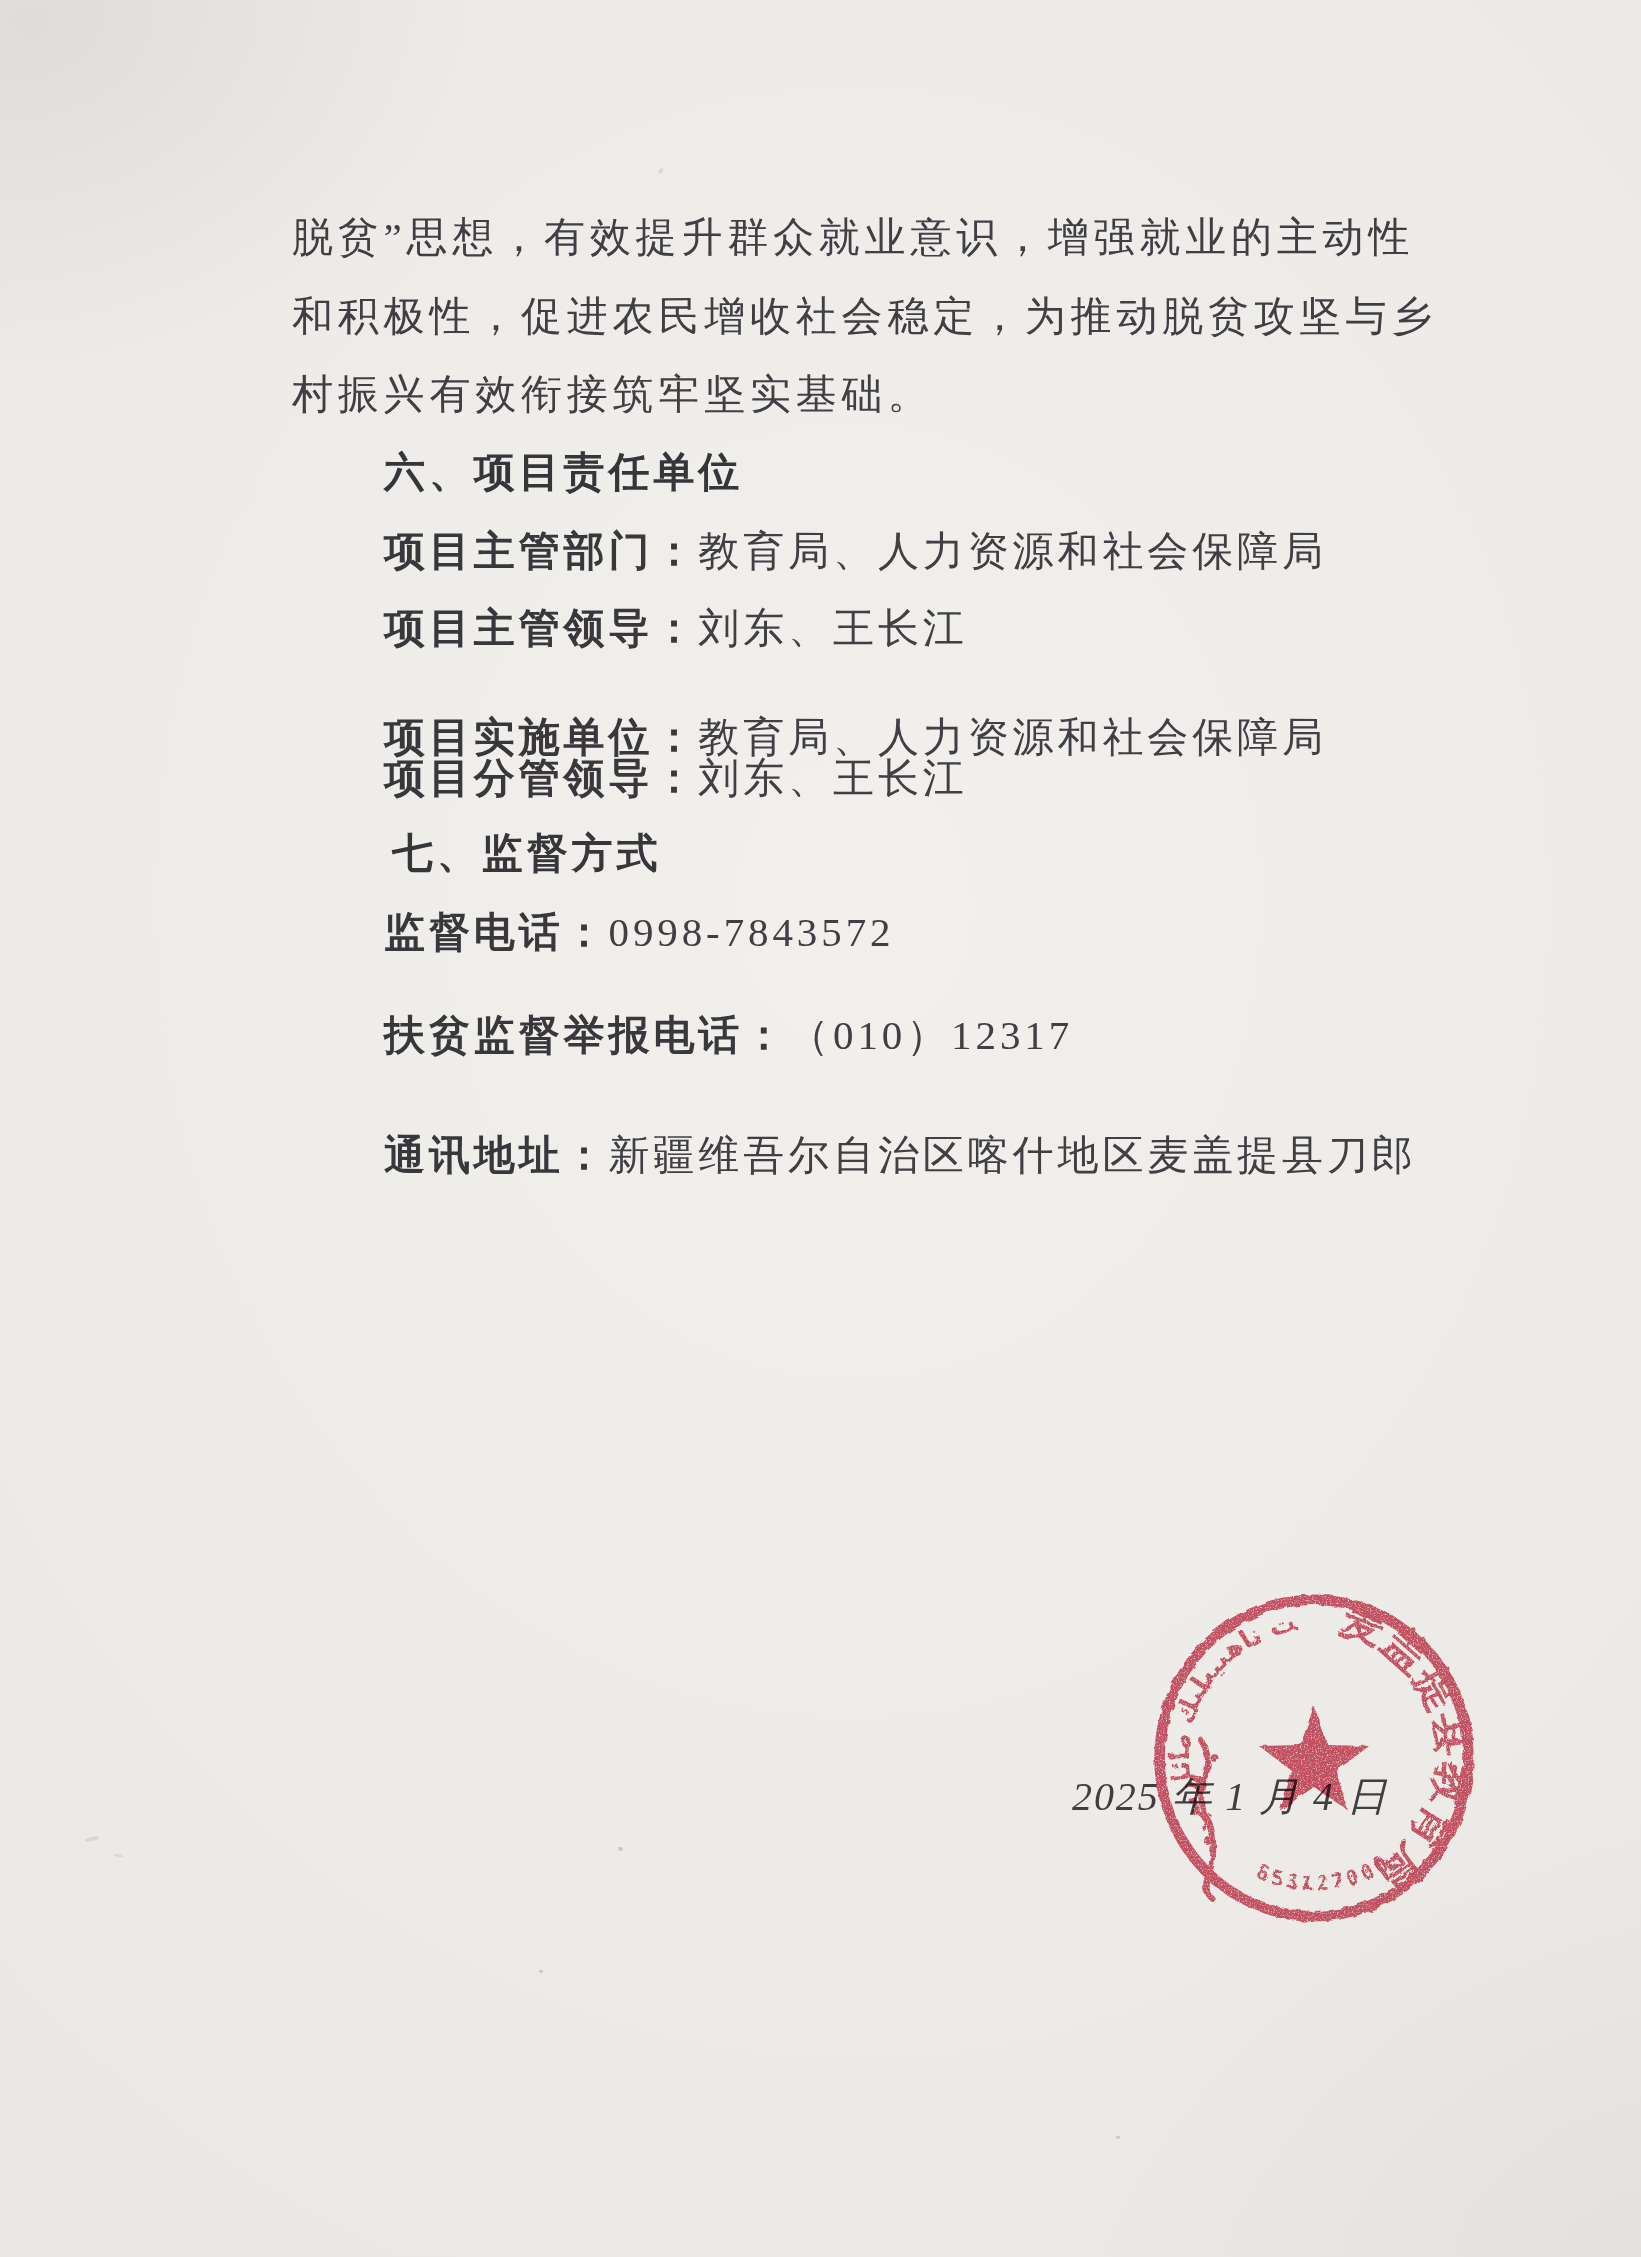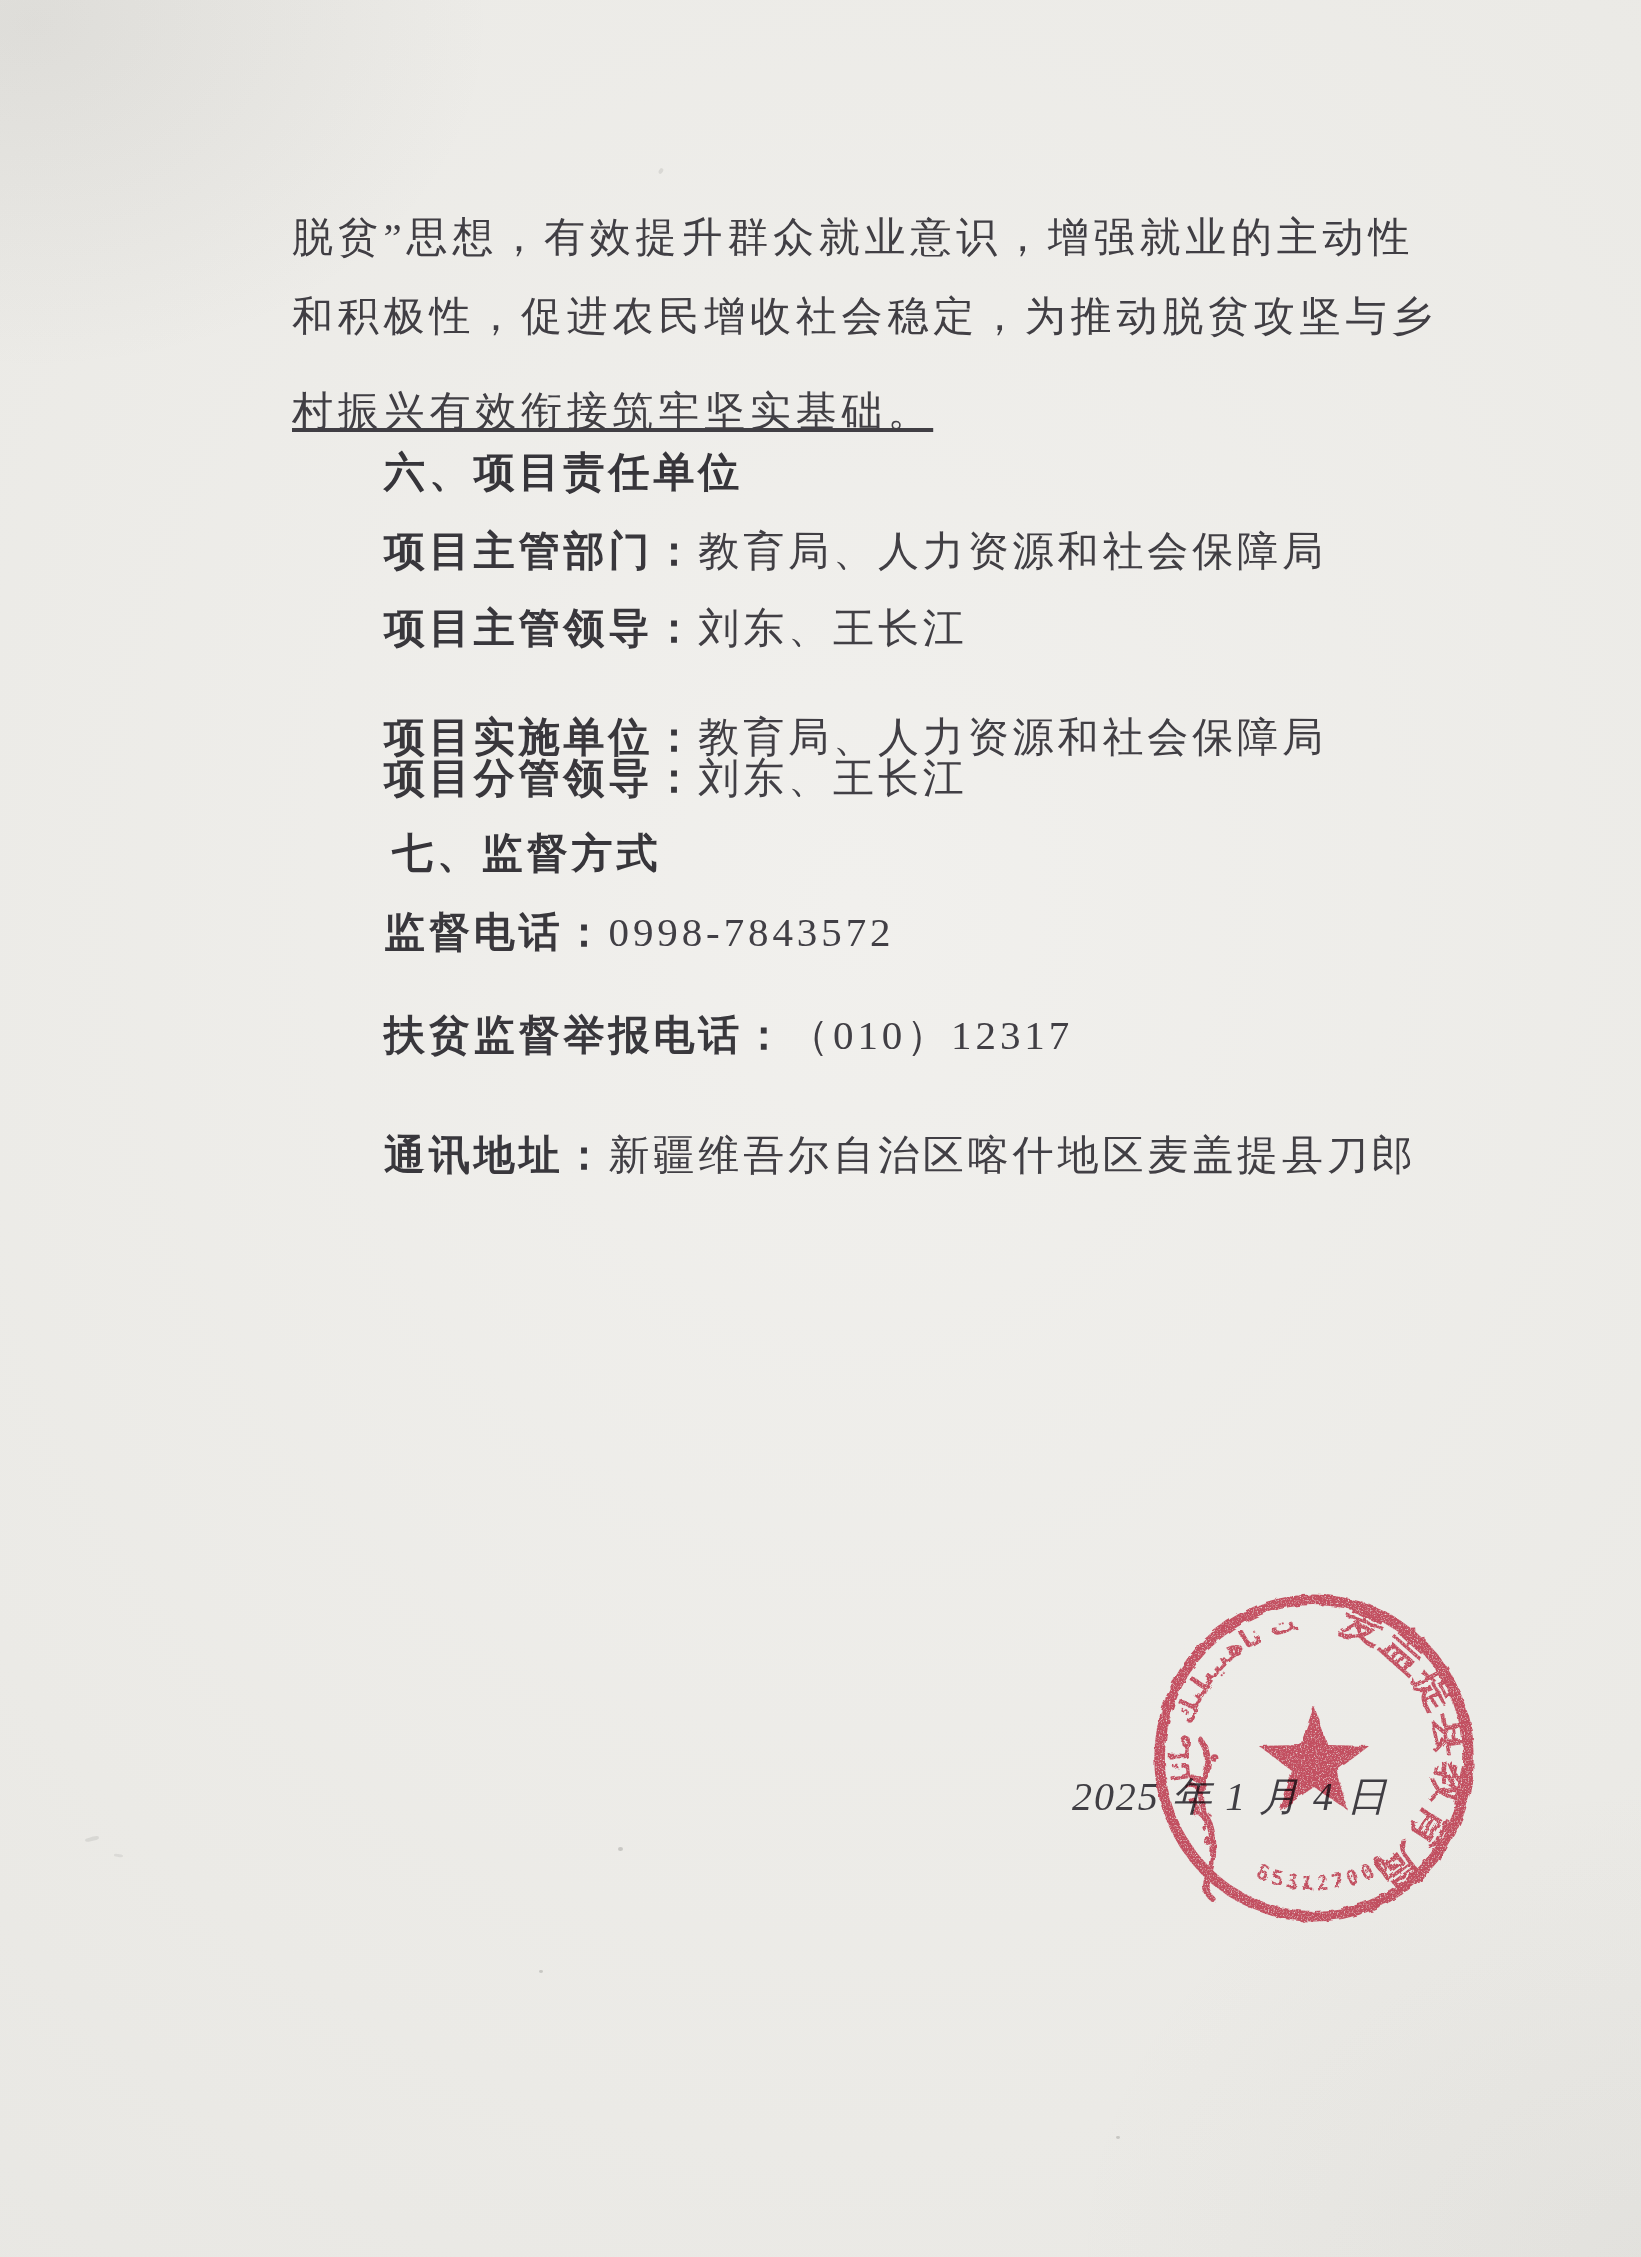--- a/index.html
+++ b/index.html
@@ -35,21 +35,21 @@
   }
   .speck{position:absolute;background:#6b6a68;border-radius:50%;opacity:.28;}
 </style>
 </head>
 <body>
 
 <div class="page">
 
   <div class="tline" style="left:292px;top:214px;">脱贫”思想，有效提升群众就业意识，增强就业的主动性</div>
   <div class="tline" style="left:292px;top:293px;">和积极性，促进农民增收社会稳定，为推动脱贫攻坚与乡</div>
-  <div class="tline" style="left:292px;top:388px;text-decoration:underline;">村振兴有效衔接筑牢坚实基础。</div>
+  <div class="tline" style="left:292px;top:371px;">村振兴有效衔接筑牢坚实基础。</div>
 
   <div class="tline heading" style="left:384px;top:449px;">六、项目责任单位</div>
 
   <div class="tline" style="left:384px;top:605px;letter-spacing:3.9px;">
     <span class="lbl">项目主管领导：</span><span class="val">刘东、王长江</span>
   </div>
   <div class="tline" style="left:384px;top:528px;letter-spacing:3.9px;">
     <span class="lbl">项目主管部门：</span><span class="val">教育局、人力资源和社会保障局</span>
   </div>
   <div class="tline" style="left:384px;top:714px;letter-spacing:3.9px;">

